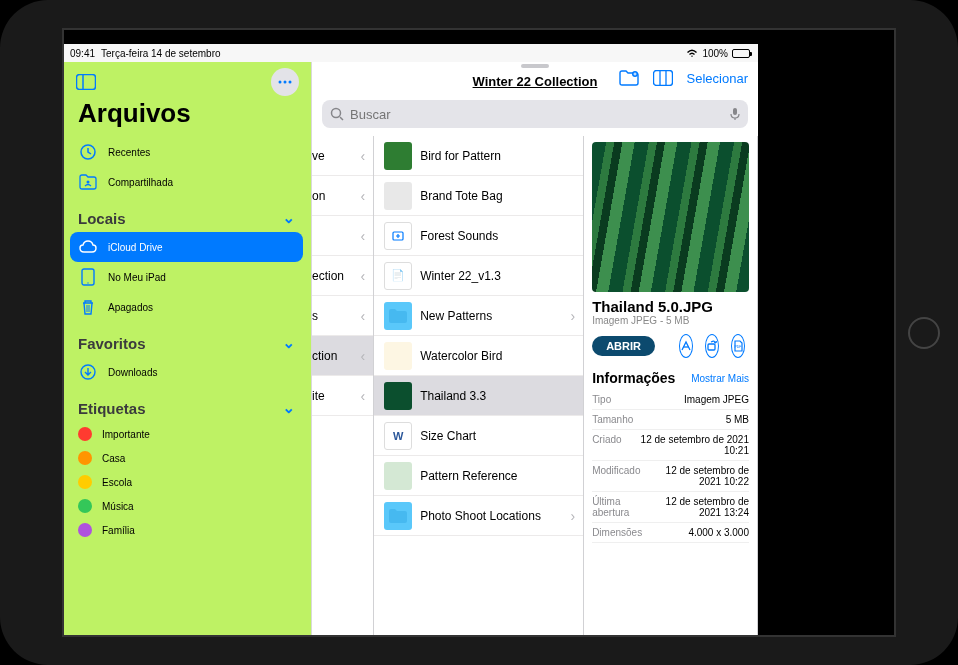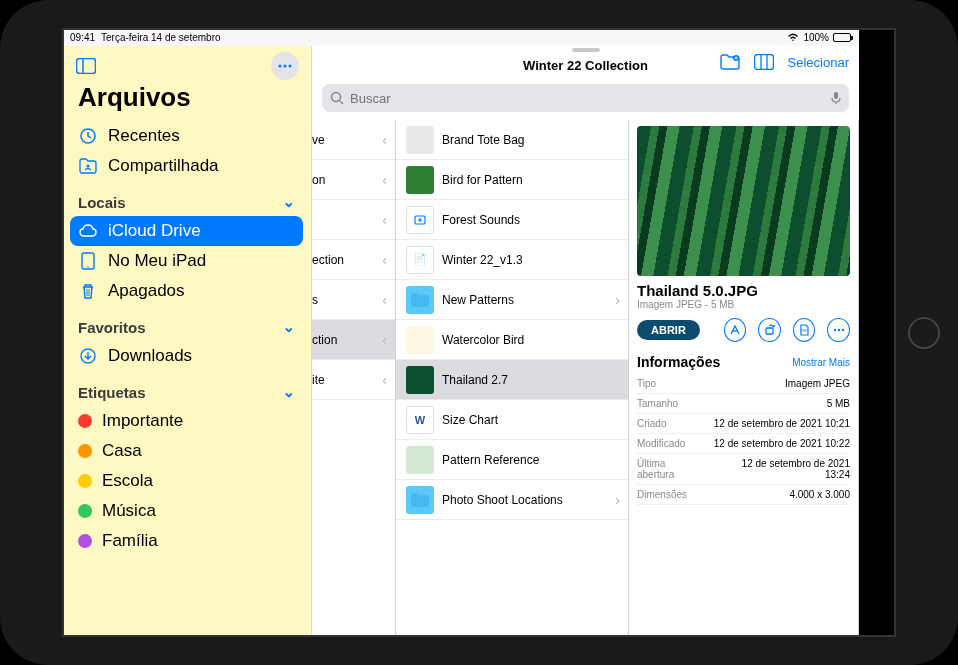--- a/index.html
+++ b/index.html
@@ -28,22 +28,22 @@
     top: 50%;
     transform: translateY(-50%);
     width: 32px; height: 32px;
     border: 2px solid #444;
     border-radius: 50%;
     z-index: 101;
     pointer-events: none;
   }
   .screen {
     position: absolute;
-    top: 28px; left: 62px;
-    width: 797px; height: 609px;
+    top: 44px; left: 62px;
+    width: 696px; height: 609px;
     background: #fff;
     overflow: hidden;
   }
   
   .status-bar {
     height: 18px;
     background: #f7f7f7;
     display: flex;
     align-items: center;
     justify-content: space-between;
@@ -57,21 +57,21 @@
   .battery-icon::after { content: ""; position: absolute; right: -3px; top: 2px; width: 2px; height: 4px; background: #000; border-radius: 0 1px 1px 0; }
   .battery-fill { background: #000; height: 100%; width: 95%; border-radius: 1px; }
 
   .app {
     display: flex;
     height: calc(100% - 18px);
   }
   
   .sidebar {
     width: 250px;
-    background: #fef9c3;
+    background: #bef264;
     border-right: 1px solid #d9d9d9;
     overflow-y: auto;
     padding-bottom: 10px;
   }
   .sidebar-top {
     display: flex;
     justify-content: space-between;
     padding: 6px 12px 0 10px;
   }
   .icon-btn {
@@ -81,21 +81,21 @@
     border-radius: 14px;
   }
   .sb-title {
     font-size: 26px;
     font-weight: 700;
     padding: 2px 16px 8px;
   }
   .sb-item, .sb-header {
     display: flex; align-items: center;
     padding: 5px 16px;
-    font-size: 17px;
+    font-size: 10px;
     gap: 10px;
   }
   .sb-header {
     justify-content: space-between;
     font-size: 15px;
     font-weight: 600;
     color: #3b3b3d;
     padding-top: 12px;
   }
   .sb-item .ic {
@@ -122,20 +122,21 @@
     overflow: hidden;
   }
   .main-toolbar {
     height: 34px;
     display: flex;
     align-items: center;
     justify-content: center;
     position: relative;
     padding: 0 10px;
     border-bottom: 1px solid transparent;
+    text-decoration: underline;
   }
   .grabber {
     width: 28px; height: 4px;
     background: #c8c8cc;
     border-radius: 2px;
     position: absolute;
     top: 2px;
     left: 50%;
     transform: translateX(-50%);
   }
@@ -463,26 +464,26 @@
               <span>ction</span>
               <span class="chevr">›</span>
             </div>
             <div class="row">
               <span>ite</span>
               <span class="chevr">›</span>
             </div>
           </div>
         <div class="col col2" id="col2">
             <div class="row">
+              <div class="thumb" style="background:#2e7d32"></div>
+              <span>Bird for Pattern</span>
+            </div>
+            <div class="row">
               <div class="thumb" style="background:#e8e8e8"></div>
               <span>Brand Tote Bag</span>
-            </div>
-            <div class="row">
-              <div class="thumb" style="background:#2e7d32"></div>
-              <span>Bird for Pattern</span>
             </div>
             <div class="row">
               <div class="thumb doc">
                 <svg width="16" height="16" viewBox="0 0 16 16">
                   <rect x="3" y="4" width="10" height="8" rx="1" fill="none" stroke="#007aff" stroke-width="1.2"></rect>
                   <path d="M8 6 V10 M6 8 H10" stroke="#007aff" stroke-width="1.2"></path>
                 </svg>
               </div>
               <span>Forest Sounds</span>
             </div>
@@ -498,21 +499,21 @@
               </div>
               <span>New Patterns</span>
               <span class="chevr">›</span>
             </div>
             <div class="row">
               <div class="thumb" style="background:#fdf6e3"></div>
               <span>Watercolor Bird</span>
             </div>
             <div class="row selected">
               <div class="thumb" style="background:#0b4f2e"></div>
-              <span>Thailand 2.7</span>
+              <span>Thailand 3.3</span>
             </div>
             <div class="row">
               <div class="thumb doc" style="color:#2b579a;font-weight:600;font-size:11px;">W</div>
               <span>Size Chart</span>
             </div>
             <div class="row">
               <div class="thumb" style="background:#d4e8d4"></div>
               <span>Pattern Reference</span>
             </div>
             <div class="row">

